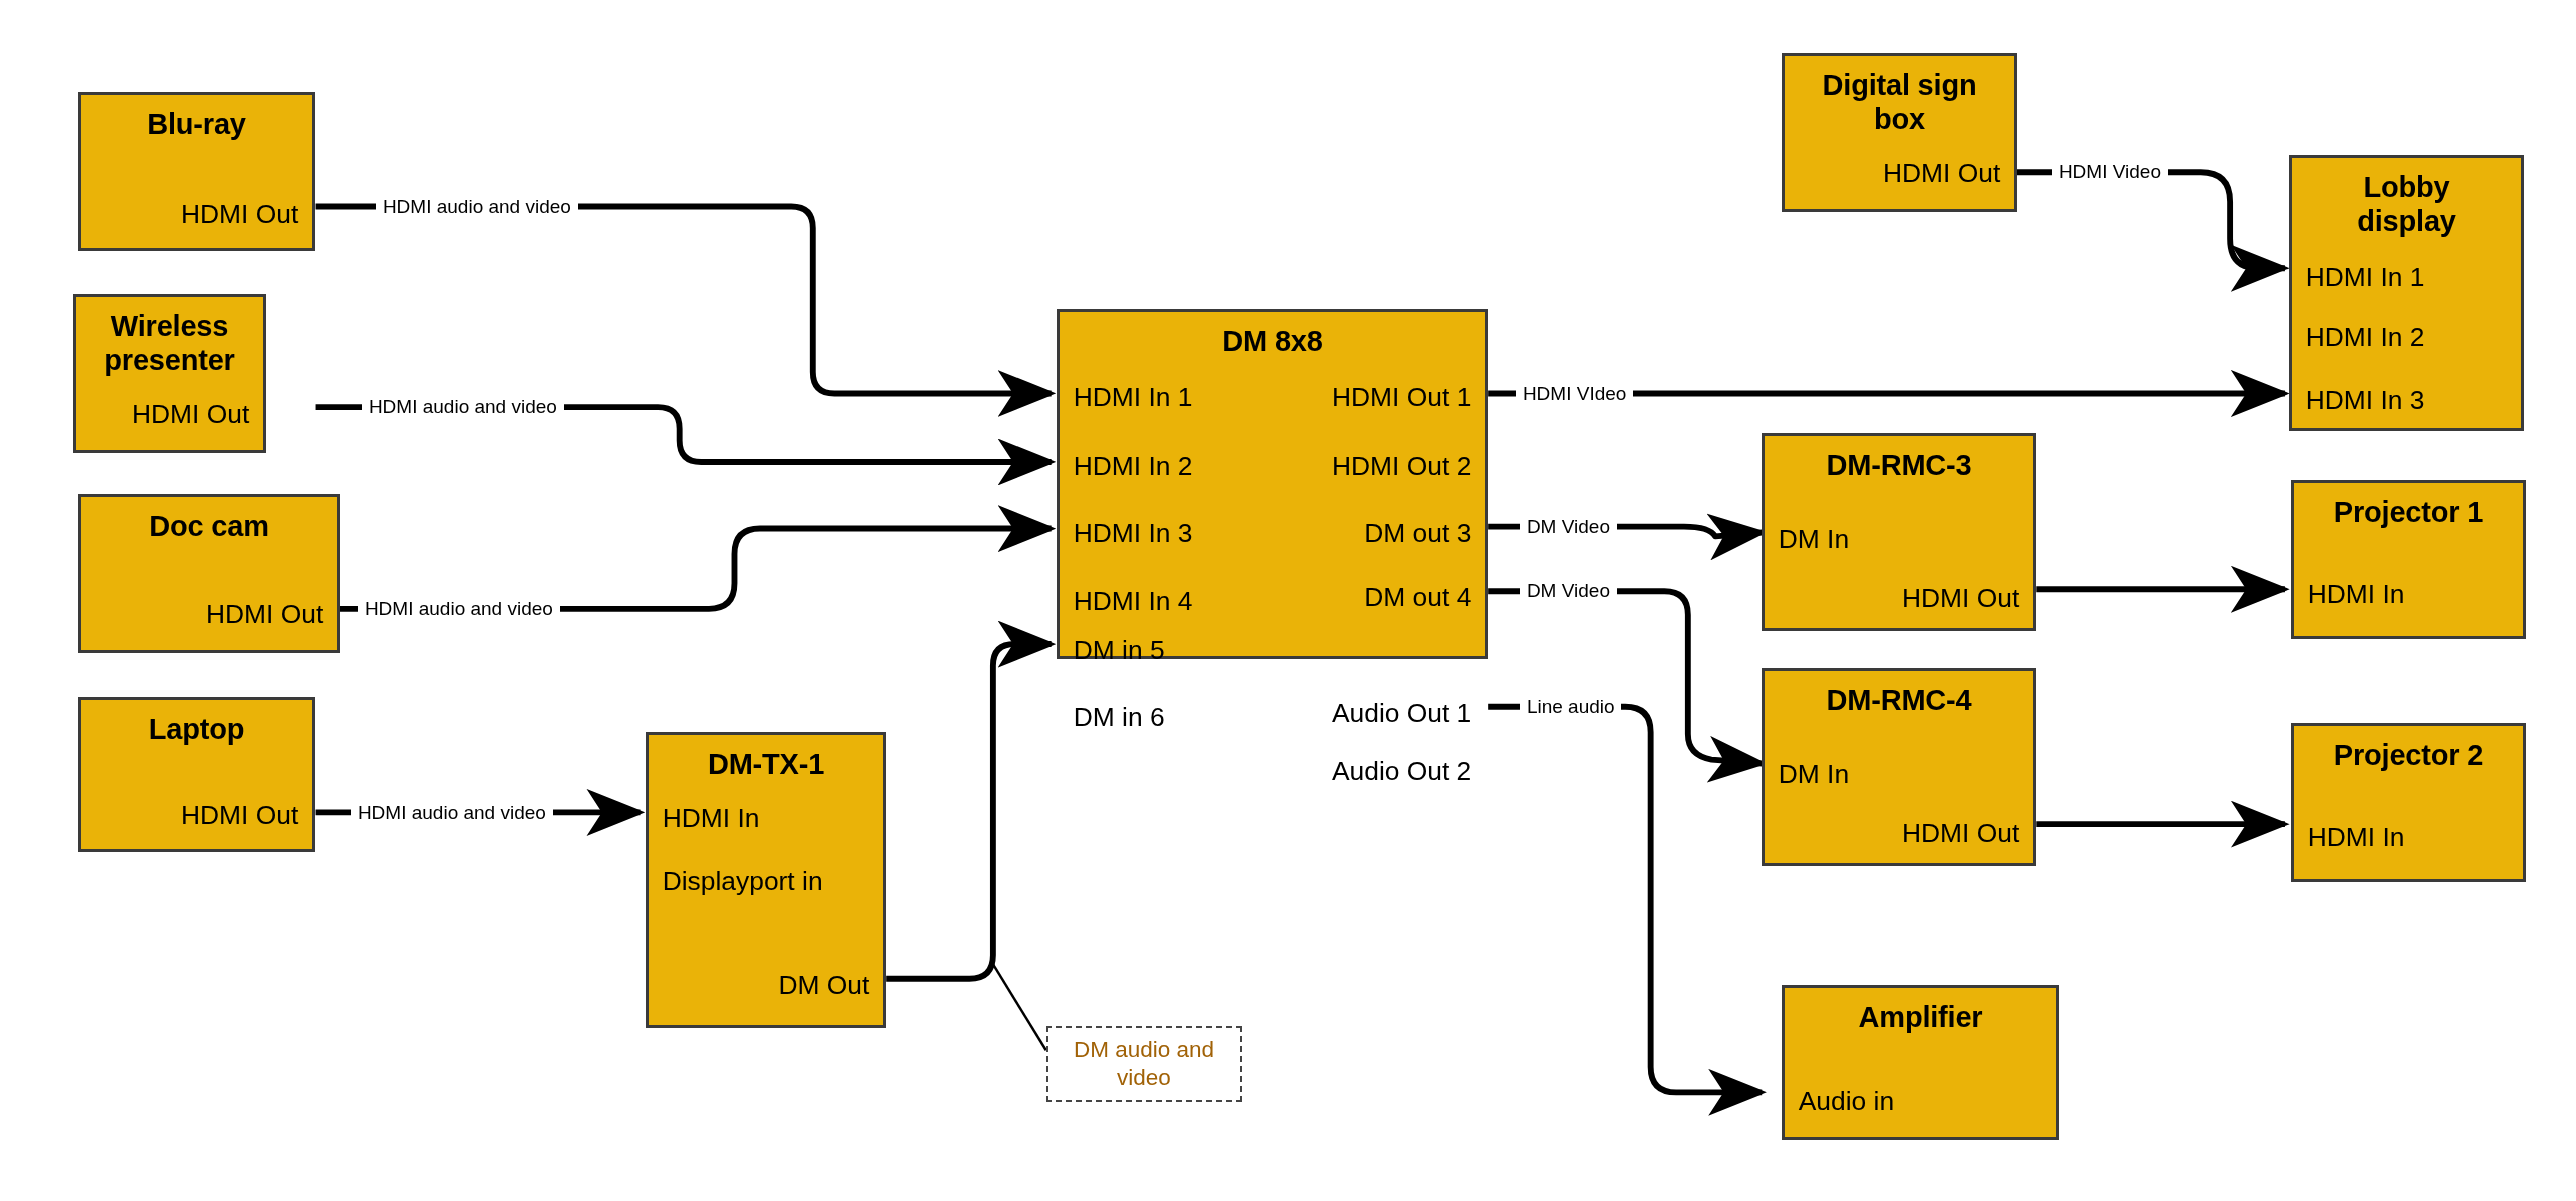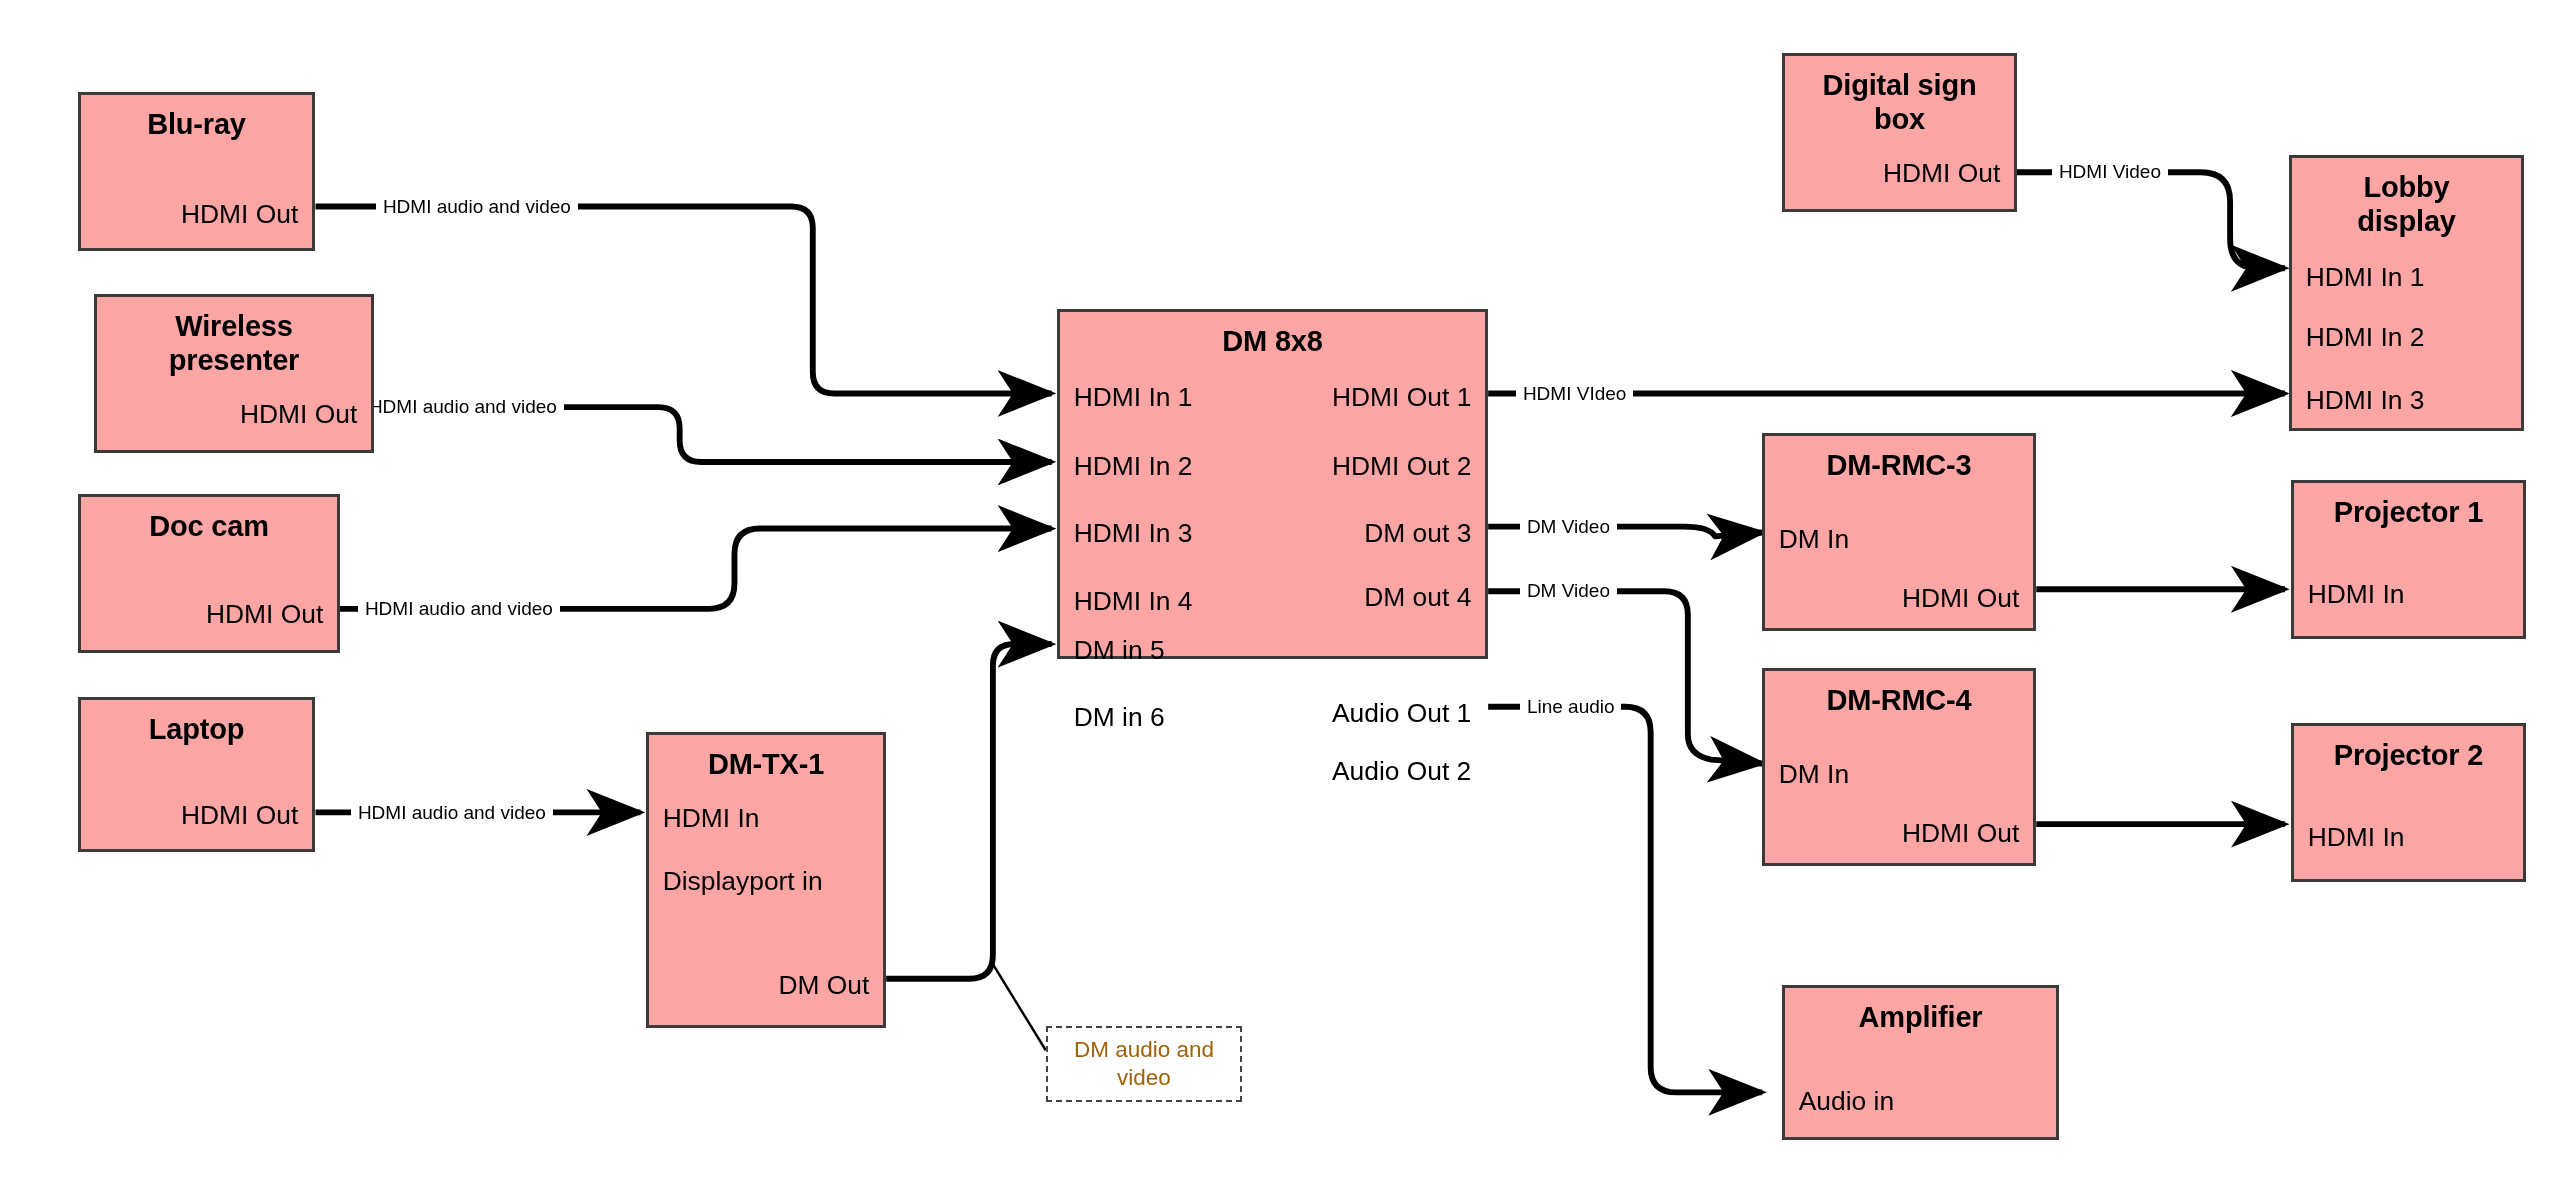--- a/index.html
+++ b/index.html
@@ -33,21 +33,21 @@
     stroke-linejoin: round;
   }
   .wire-thin {
     fill: none;
     stroke: #000000;
     stroke-width: 2.5;
   }
   .node-box {
     position: absolute;
     box-sizing: border-box;
-    background: #fca5a5;
+    background: #eab308;
     border: 3.9px solid #3a3a3a;
   }
   .node-title {
     font-weight: bold;
     font-size: 29px;
     color: #000000;
     text-align: center;
     line-height: 1.18;
     padding-top: 11.7px;
     letter-spacing: -0.2px;
@@ -131,21 +131,21 @@
   <div class="edge-label" style="left:1520px; top:707px;">Line audio</div>
   <div class="edge-label" style="left:2052px; top:172px;">HDMI Video</div>
 
   <div class="callout-box" style="left:1046px; top:1026px; width:196px; height:76px;">DM audio and video</div>
 
   <div class="node-box" style="left:78px; top:92px; width:237px; height:159px;">
     <div class="node-title">Blu-ray</div>
     <div class="port right" style="top:106px;">HDMI Out</div>
   </div>
 
-  <div class="node-box" style="left:94px; top:294px; width:280px; height:159px;">
+  <div class="node-box" style="left:73px; top:294px; width:193px; height:159px;">
     <div class="node-title">
       <div>Wireless</div>
       <div>presenter</div>
     </div>
     <div class="port right" style="top:104px;">HDMI Out</div>
   </div>
 
   <div class="node-box" style="left:78px; top:494px; width:262px; height:159px;">
     <div class="node-title">Doc cam</div>
     <div class="port right" style="top:104px;">HDMI Out</div>

